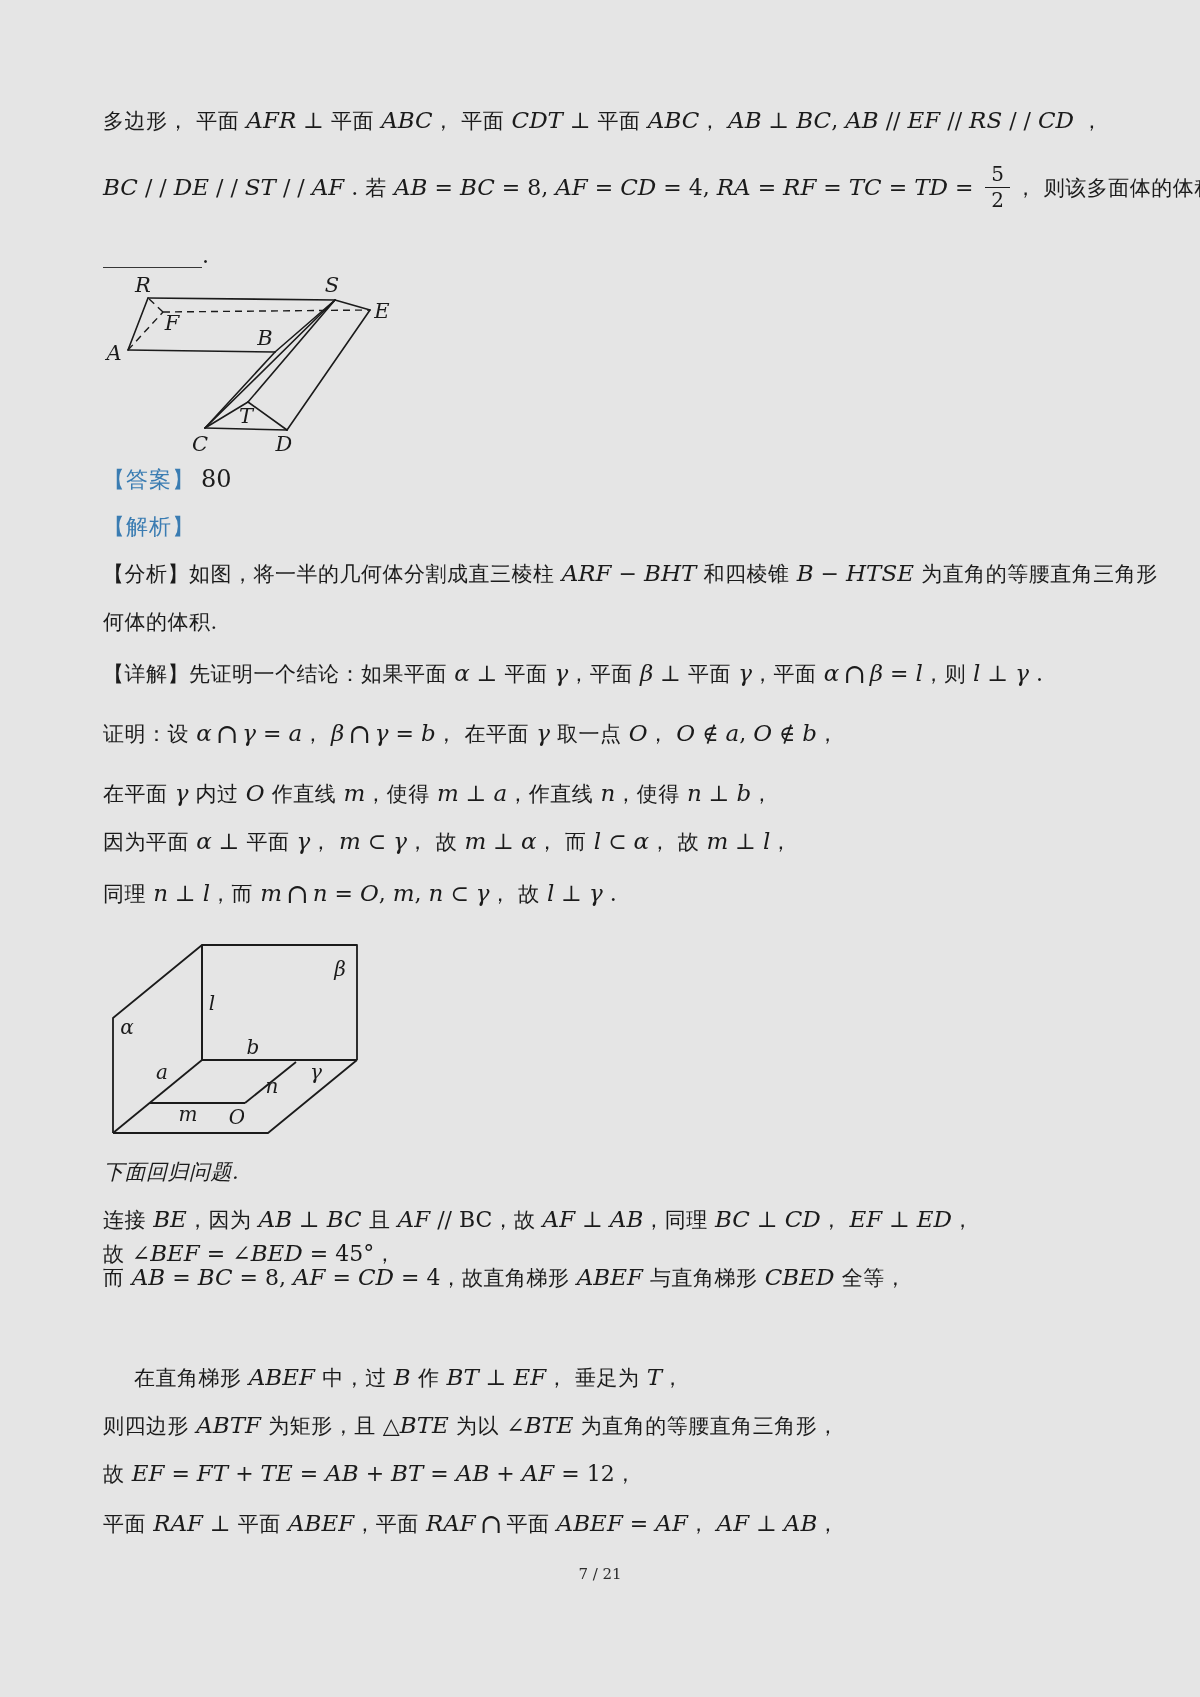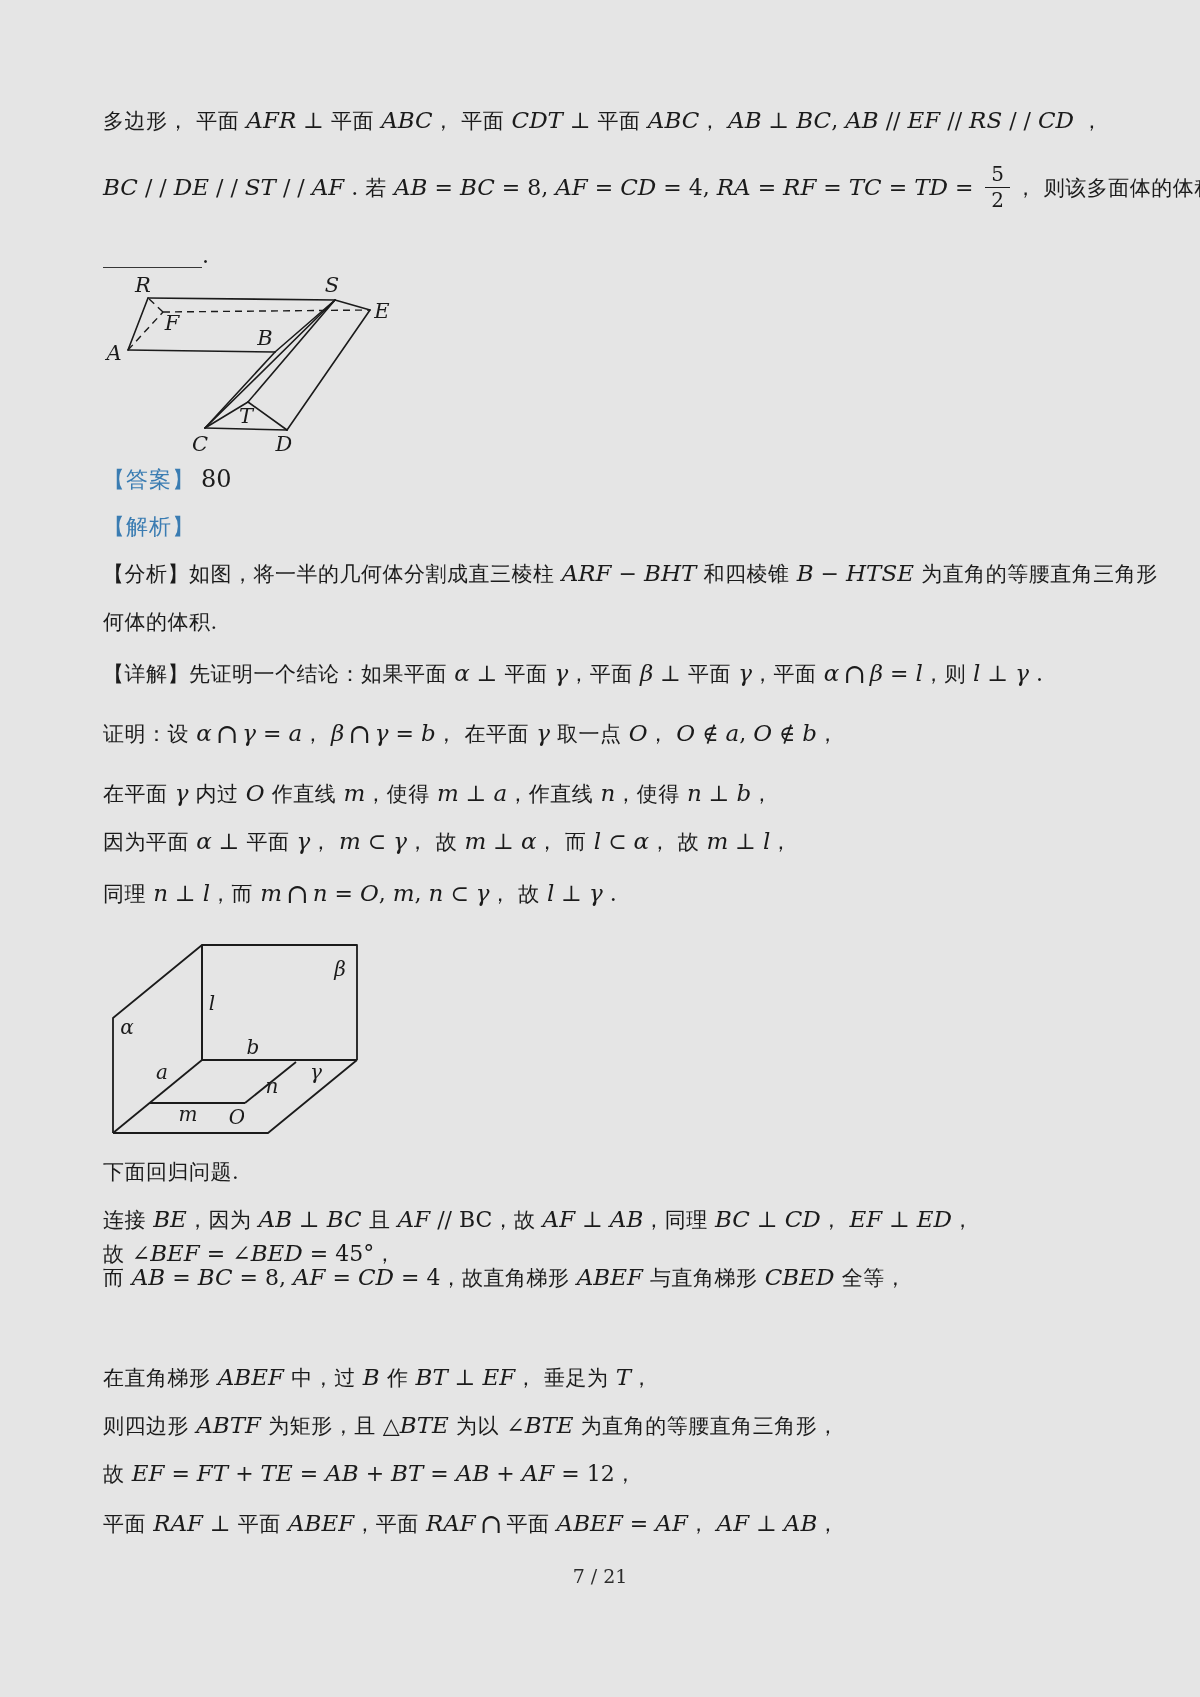--- a/index.html
+++ b/index.html
@@ -21,46 +21,46 @@
   .seg-cap { font-family:"DejaVu Serif","DejaVu Sans",serif; font-size:27px; padding:0 4px; vertical-align:-2px; }
   .frac { display:inline-block; vertical-align:middle; text-align:center;
           font-family:"DejaVu Serif",serif; font-size:20px; line-height:1.15; margin:0 5px 6px 5px; }
   .fnum { display:block; border-bottom:1.6px solid var(--ink); padding:0 6px 1px 6px; }
   .fden { display:block; padding-top:1px; }
   .figure { position:absolute; }
   .figure svg { overflow:visible; }
   .fl { font-family:"DejaVu Serif","Liberation Serif",serif; font-style:italic; fill:var(--ink); }
   .footer {
     position:absolute; left:0; top:1565px; width:100%; text-align:center;
-    font-family:"DejaVu Serif","Liberation Serif",serif; font-size:19px; color:#2c2c2c;
+    font-family:"DejaVu Serif","Liberation Serif",serif; font-size:15px; color:#2c2c2c;
   }
 </style>
 </head>
 <body>
 
 <div class="page">
 
   <div>
       <div class="line" style="top: 107px;"><span class="seg-t">多边形，  平面 </span><span class="seg-m">AFR</span><span class="seg-r"> ⊥ </span><span class="seg-t">平面 </span><span class="seg-m">ABC</span><span class="seg-t">，  平面 </span><span class="seg-m">CDT</span><span class="seg-r"> ⊥ </span><span class="seg-t">平面 </span><span class="seg-m">ABC</span><span class="seg-t">，   </span><span class="seg-m">AB</span><span class="seg-r"> ⊥ </span><span class="seg-m">BC</span><span class="seg-r">,  </span><span class="seg-m">AB</span><span class="seg-r"> // </span><span class="seg-m">EF</span><span class="seg-r"> // </span><span class="seg-m">RS</span><span class="seg-r"> / / </span><span class="seg-m">CD</span><span class="seg-t"> ，</span></div>
       <div class="line" style="top: 163px;"><span class="seg-m">BC</span><span class="seg-r"> / / </span><span class="seg-m">DE</span><span class="seg-r"> / / </span><span class="seg-m">ST</span><span class="seg-r"> / / </span><span class="seg-m">AF</span><span class="seg-r"> .  </span><span class="seg-t">若 </span><span class="seg-m">AB</span><span class="seg-r"> = </span><span class="seg-m">BC</span><span class="seg-r"> = 8, </span><span class="seg-m">AF</span><span class="seg-r"> = </span><span class="seg-m">CD</span><span class="seg-r"> = 4, </span><span class="seg-m">RA</span><span class="seg-r"> = </span><span class="seg-m">RF</span><span class="seg-r"> = </span><span class="seg-m">TC</span><span class="seg-r"> = </span><span class="seg-m">TD</span><span class="seg-r"> = </span><span class="frac"><span class="fnum">5</span><span class="fden">2</span></span><span class="seg-t">， 则该多面体的体积为</span></div>
       <div class="line" style="top: 243px;"><span class="seg-r">_________.</span></div>
       <div class="line" style="top: 465px;"><span class="seg-blue">【答案】</span><span class="seg-num">80</span></div>
       <div class="line" style="top: 512px;"><span class="seg-blue">【解析】</span></div>
       <div class="line" style="top: 560px;"><span class="seg-t">【分析】如图，将一半的几何体分割成直三棱柱 </span><span class="seg-m">ARF</span><span class="seg-r"> − </span><span class="seg-m">BHT</span><span class="seg-t"> 和四棱锥 </span><span class="seg-m">B</span><span class="seg-r"> − </span><span class="seg-m">HTSE</span><span class="seg-t"> 为直角的等腰直角三角形</span></div>
       <div class="line" style="top: 608px;"><span class="seg-t">何体的体积.</span></div>
       <div class="line" style="top: 658px;"><span class="seg-t">【详解】先证明一个结论：如果平面 </span><span class="seg-m">α</span><span class="seg-r"> ⊥ </span><span class="seg-t">平面 </span><span class="seg-m">γ</span><span class="seg-t">，平面 </span><span class="seg-m">β</span><span class="seg-r"> ⊥ </span><span class="seg-t">平面 </span><span class="seg-m">γ</span><span class="seg-t">，平面 </span><span class="seg-m">α</span><span class="seg-cap">∩</span><span class="seg-m">β</span><span class="seg-r"> = </span><span class="seg-m">l</span><span class="seg-t">，则 </span><span class="seg-m">l</span><span class="seg-r"> ⊥ </span><span class="seg-m">γ</span><span class="seg-r"> .</span></div>
       <div class="line" style="top: 718px;"><span class="seg-t">证明：设 </span><span class="seg-m">α</span><span class="seg-cap">∩</span><span class="seg-m">γ</span><span class="seg-r"> = </span><span class="seg-m">a</span><span class="seg-t">， </span><span class="seg-m">β</span><span class="seg-cap">∩</span><span class="seg-m">γ</span><span class="seg-r"> = </span><span class="seg-m">b</span><span class="seg-t">，  在平面 </span><span class="seg-m">γ</span><span class="seg-t"> 取一点 </span><span class="seg-m">O</span><span class="seg-t">， </span><span class="seg-m">O</span><span class="seg-r"> ∉ </span><span class="seg-m">a</span><span class="seg-r">, </span><span class="seg-m">O</span><span class="seg-r"> ∉ </span><span class="seg-m">b</span><span class="seg-t">，</span></div>
       <div class="line" style="top: 780px;"><span class="seg-t">在平面 </span><span class="seg-m">γ</span><span class="seg-t"> 内过 </span><span class="seg-m">O</span><span class="seg-t"> 作直线 </span><span class="seg-m">m</span><span class="seg-t">，使得 </span><span class="seg-m">m</span><span class="seg-r"> ⊥ </span><span class="seg-m">a</span><span class="seg-t">，作直线 </span><span class="seg-m">n</span><span class="seg-t">，使得 </span><span class="seg-m">n</span><span class="seg-r"> ⊥ </span><span class="seg-m">b</span><span class="seg-t">，</span></div>
       <div class="line" style="top: 828px;"><span class="seg-t">因为平面 </span><span class="seg-m">α</span><span class="seg-r"> ⊥ </span><span class="seg-t">平面 </span><span class="seg-m">γ</span><span class="seg-t">， </span><span class="seg-m">m</span><span class="seg-r"> ⊂ </span><span class="seg-m">γ</span><span class="seg-t">， 故 </span><span class="seg-m">m</span><span class="seg-r"> ⊥ </span><span class="seg-m">α</span><span class="seg-t">， 而 </span><span class="seg-m">l</span><span class="seg-r"> ⊂ </span><span class="seg-m">α</span><span class="seg-t">， 故 </span><span class="seg-m">m</span><span class="seg-r"> ⊥ </span><span class="seg-m">l</span><span class="seg-t">，</span></div>
       <div class="line" style="top: 878px;"><span class="seg-t">同理 </span><span class="seg-m">n</span><span class="seg-r"> ⊥ </span><span class="seg-m">l</span><span class="seg-t">，而 </span><span class="seg-m">m</span><span class="seg-cap">∩</span><span class="seg-m">n</span><span class="seg-r"> = </span><span class="seg-m">O</span><span class="seg-r">, </span><span class="seg-m">m</span><span class="seg-r">, </span><span class="seg-m">n</span><span class="seg-r"> ⊂ </span><span class="seg-m">γ</span><span class="seg-t">， 故 </span><span class="seg-m">l</span><span class="seg-r"> ⊥ </span><span class="seg-m">γ</span><span class="seg-r"> .</span></div>
-      <div class="line" style="top: 1158px;"><span class="seg-t">下面回归问题.</span></div>
+      <div class="line" style="top: 1158px; font-style: italic;"><span class="seg-t">下面回归问题.</span></div>
       <div class="line" style="top: 1206px;"><span class="seg-t">连接 </span><span class="seg-m">BE</span><span class="seg-t">，因为 </span><span class="seg-m">AB</span><span class="seg-r"> ⊥ </span><span class="seg-m">BC</span><span class="seg-t"> 且 </span><span class="seg-m">AF</span><span class="seg-r"> // BC</span><span class="seg-t">，故 </span><span class="seg-m">AF</span><span class="seg-r"> ⊥ </span><span class="seg-m">AB</span><span class="seg-t">，同理 </span><span class="seg-m">BC</span><span class="seg-r"> ⊥ </span><span class="seg-m">CD</span><span class="seg-t">， </span><span class="seg-m">EF</span><span class="seg-r"> ⊥ </span><span class="seg-m">ED</span><span class="seg-t">，</span></div>
       <div class="line" style="top: 1264px;"><span class="seg-t">而 </span><span class="seg-m">AB</span><span class="seg-r"> = </span><span class="seg-m">BC</span><span class="seg-r"> = 8, </span><span class="seg-m">AF</span><span class="seg-r"> = </span><span class="seg-m">CD</span><span class="seg-r"> = 4</span><span class="seg-t">，故直角梯形 </span><span class="seg-m">ABEF</span><span class="seg-t"> 与直角梯形 </span><span class="seg-m">CBED</span><span class="seg-t"> 全等，</span></div>
       <div class="line" style="top: 1240px;"><span class="seg-t">故 </span><span class="seg-r">∠</span><span class="seg-m">BEF</span><span class="seg-r"> = ∠</span><span class="seg-m">BED</span><span class="seg-r"> = 45°</span><span class="seg-t">，</span></div>
-      <div class="line" style="top: 1364px;"><span class="seg-t">在直角梯形 </span><span class="seg-m">ABEF</span><span class="seg-t"> 中，过 </span><span class="seg-m">B</span><span class="seg-t"> 作 </span><span class="seg-m">BT</span><span class="seg-r"> ⊥ </span><span class="seg-m">EF</span><span class="seg-t">， 垂足为 </span><span class="seg-m">T</span><span class="seg-t">，</span></div>
+      <div class="line" style="top: 1364px; margin-left: 31px;"><span class="seg-t">在直角梯形 </span><span class="seg-m">ABEF</span><span class="seg-t"> 中，过 </span><span class="seg-m">B</span><span class="seg-t"> 作 </span><span class="seg-m">BT</span><span class="seg-r"> ⊥ </span><span class="seg-m">EF</span><span class="seg-t">， 垂足为 </span><span class="seg-m">T</span><span class="seg-t">，</span></div>
       <div class="line" style="top: 1412px; text-align: center;"><span class="seg-t">则四边形 </span><span class="seg-m">ABTF</span><span class="seg-t"> 为矩形，且 </span><span class="seg-r">△</span><span class="seg-m">BTE</span><span class="seg-t"> 为以 </span><span class="seg-r">∠</span><span class="seg-m">BTE</span><span class="seg-t"> 为直角的等腰直角三角形，</span></div>
       <div class="line" style="top: 1460px;"><span class="seg-t">故 </span><span class="seg-m">EF</span><span class="seg-r"> = </span><span class="seg-m">FT</span><span class="seg-r"> + </span><span class="seg-m">TE</span><span class="seg-r"> = </span><span class="seg-m">AB</span><span class="seg-r"> + </span><span class="seg-m">BT</span><span class="seg-r"> = </span><span class="seg-m">AB</span><span class="seg-r"> + </span><span class="seg-m">AF</span><span class="seg-r"> = 12</span><span class="seg-t">，</span></div>
       <div class="line" style="top: 1508px;"><span class="seg-t">平面 </span><span class="seg-m">RAF</span><span class="seg-r"> ⊥ </span><span class="seg-t">平面 </span><span class="seg-m">ABEF</span><span class="seg-t">，平面 </span><span class="seg-m">RAF</span><span class="seg-cap">∩</span><span class="seg-t">平面 </span><span class="seg-m">ABEF</span><span class="seg-r"> = </span><span class="seg-m">AF</span><span class="seg-t">， </span><span class="seg-m">AF</span><span class="seg-r"> ⊥ </span><span class="seg-m">AB</span><span class="seg-t">，</span></div>
     </div>
 
   <div class="figure" style="left:100px; top:268px;">
     <svg width="310" height="190" viewBox="0 0 310 190">
       <g stroke="#1b1b1b" stroke-width="1.6" fill="none" stroke-linecap="round">
         <line x1="28" y1="82" x2="48" y2="30"></line>
         <line x1="48" y1="30" x2="235" y2="32"></line>

